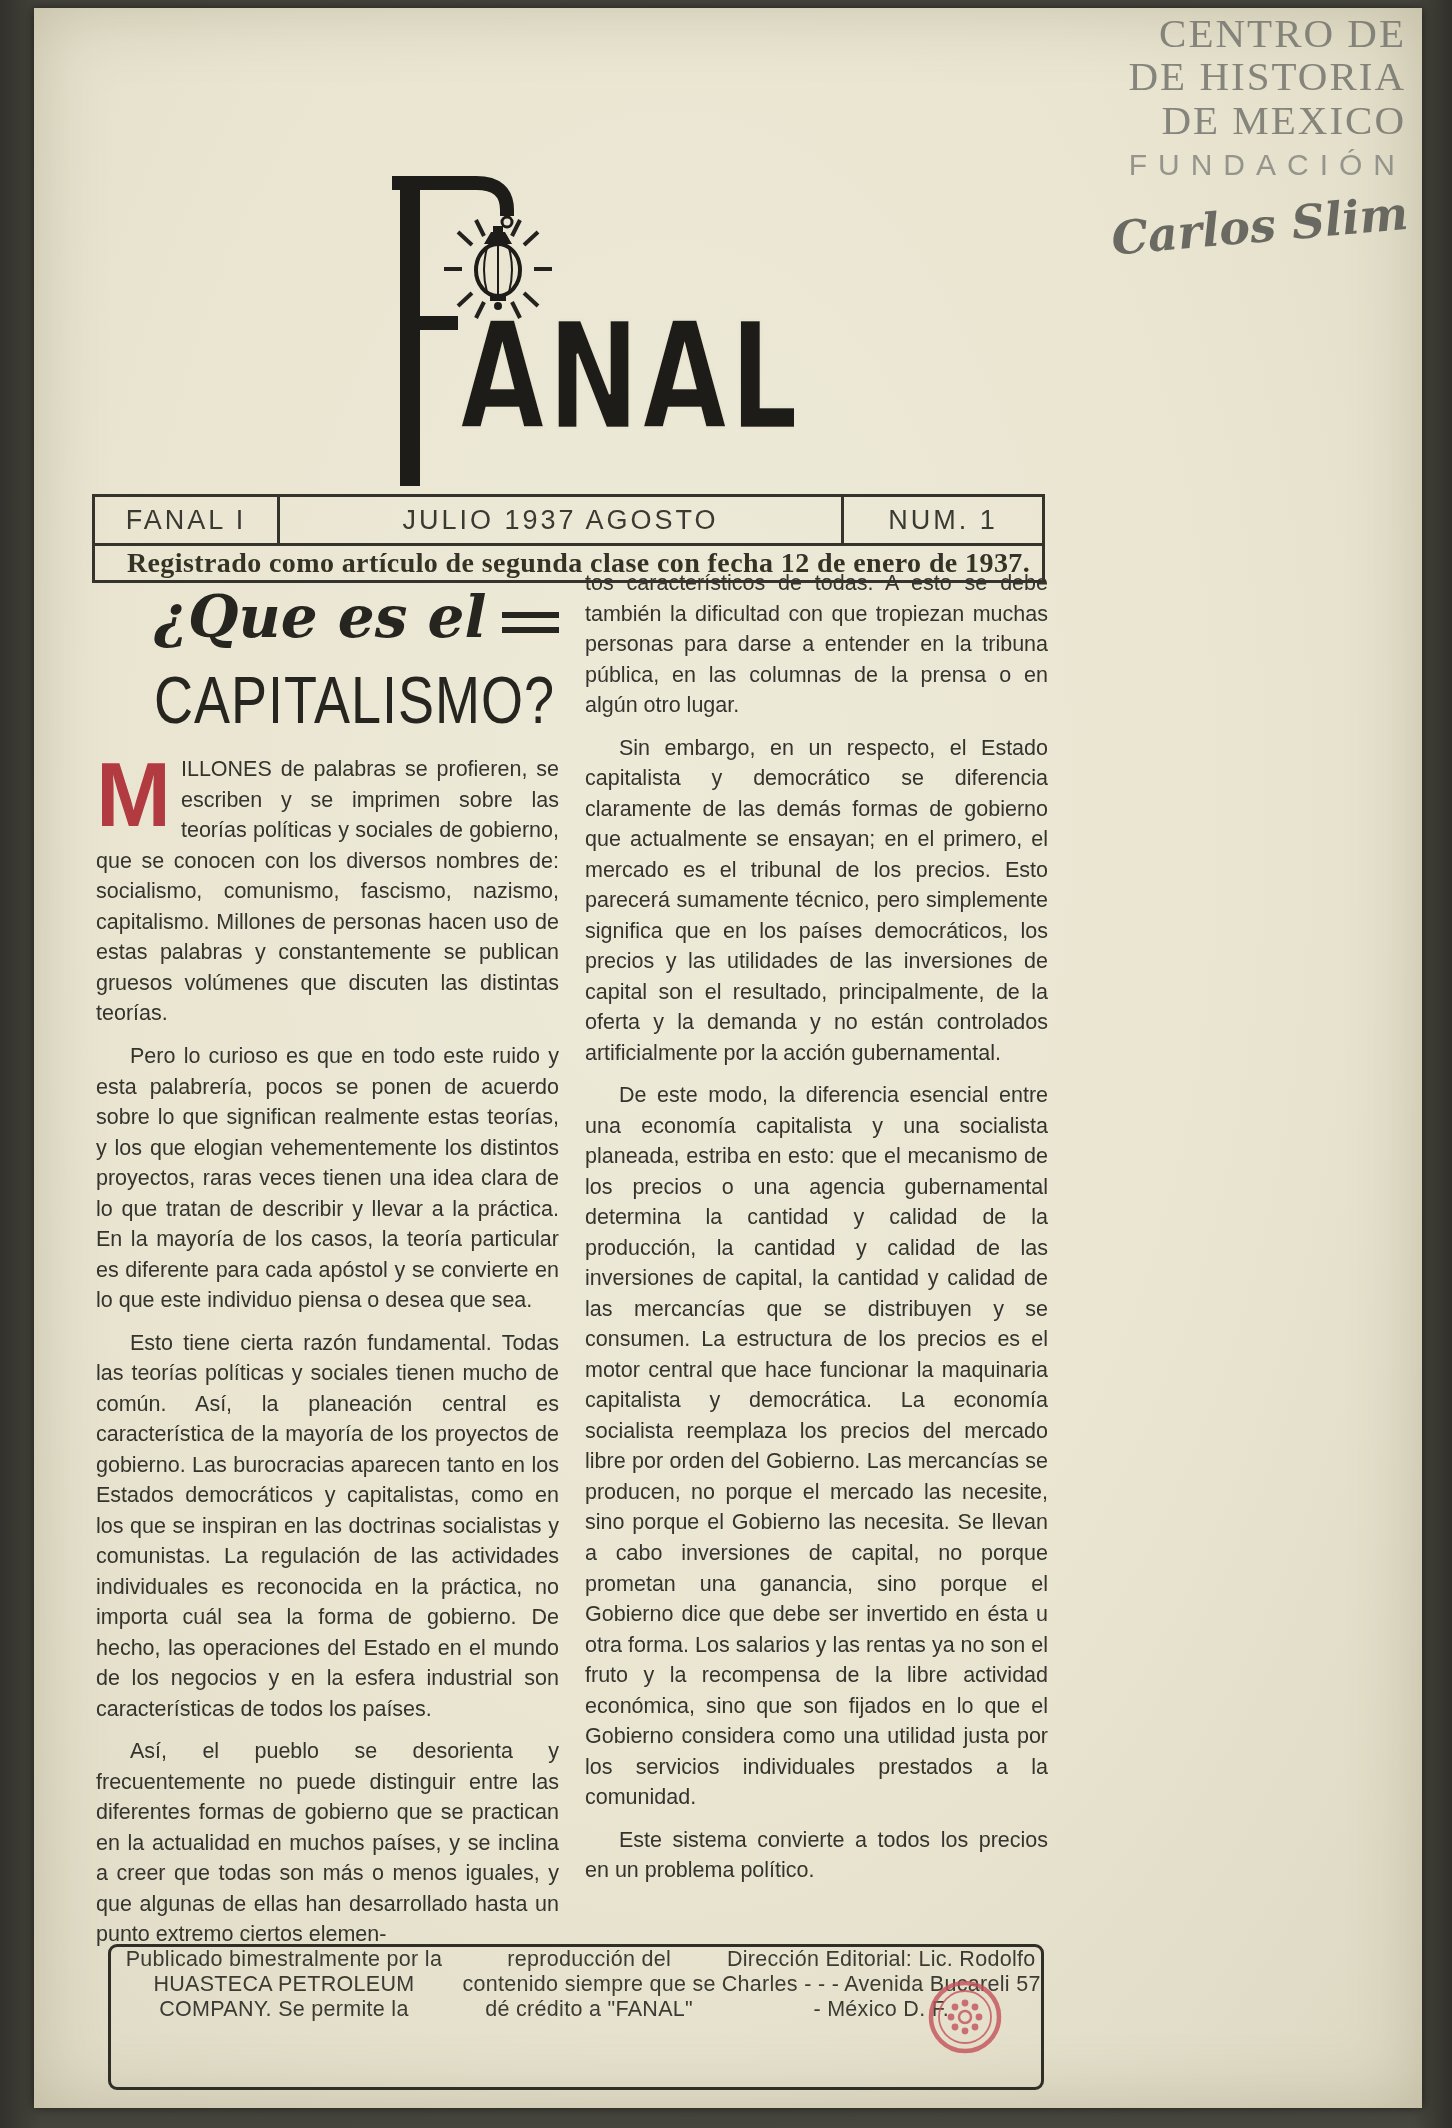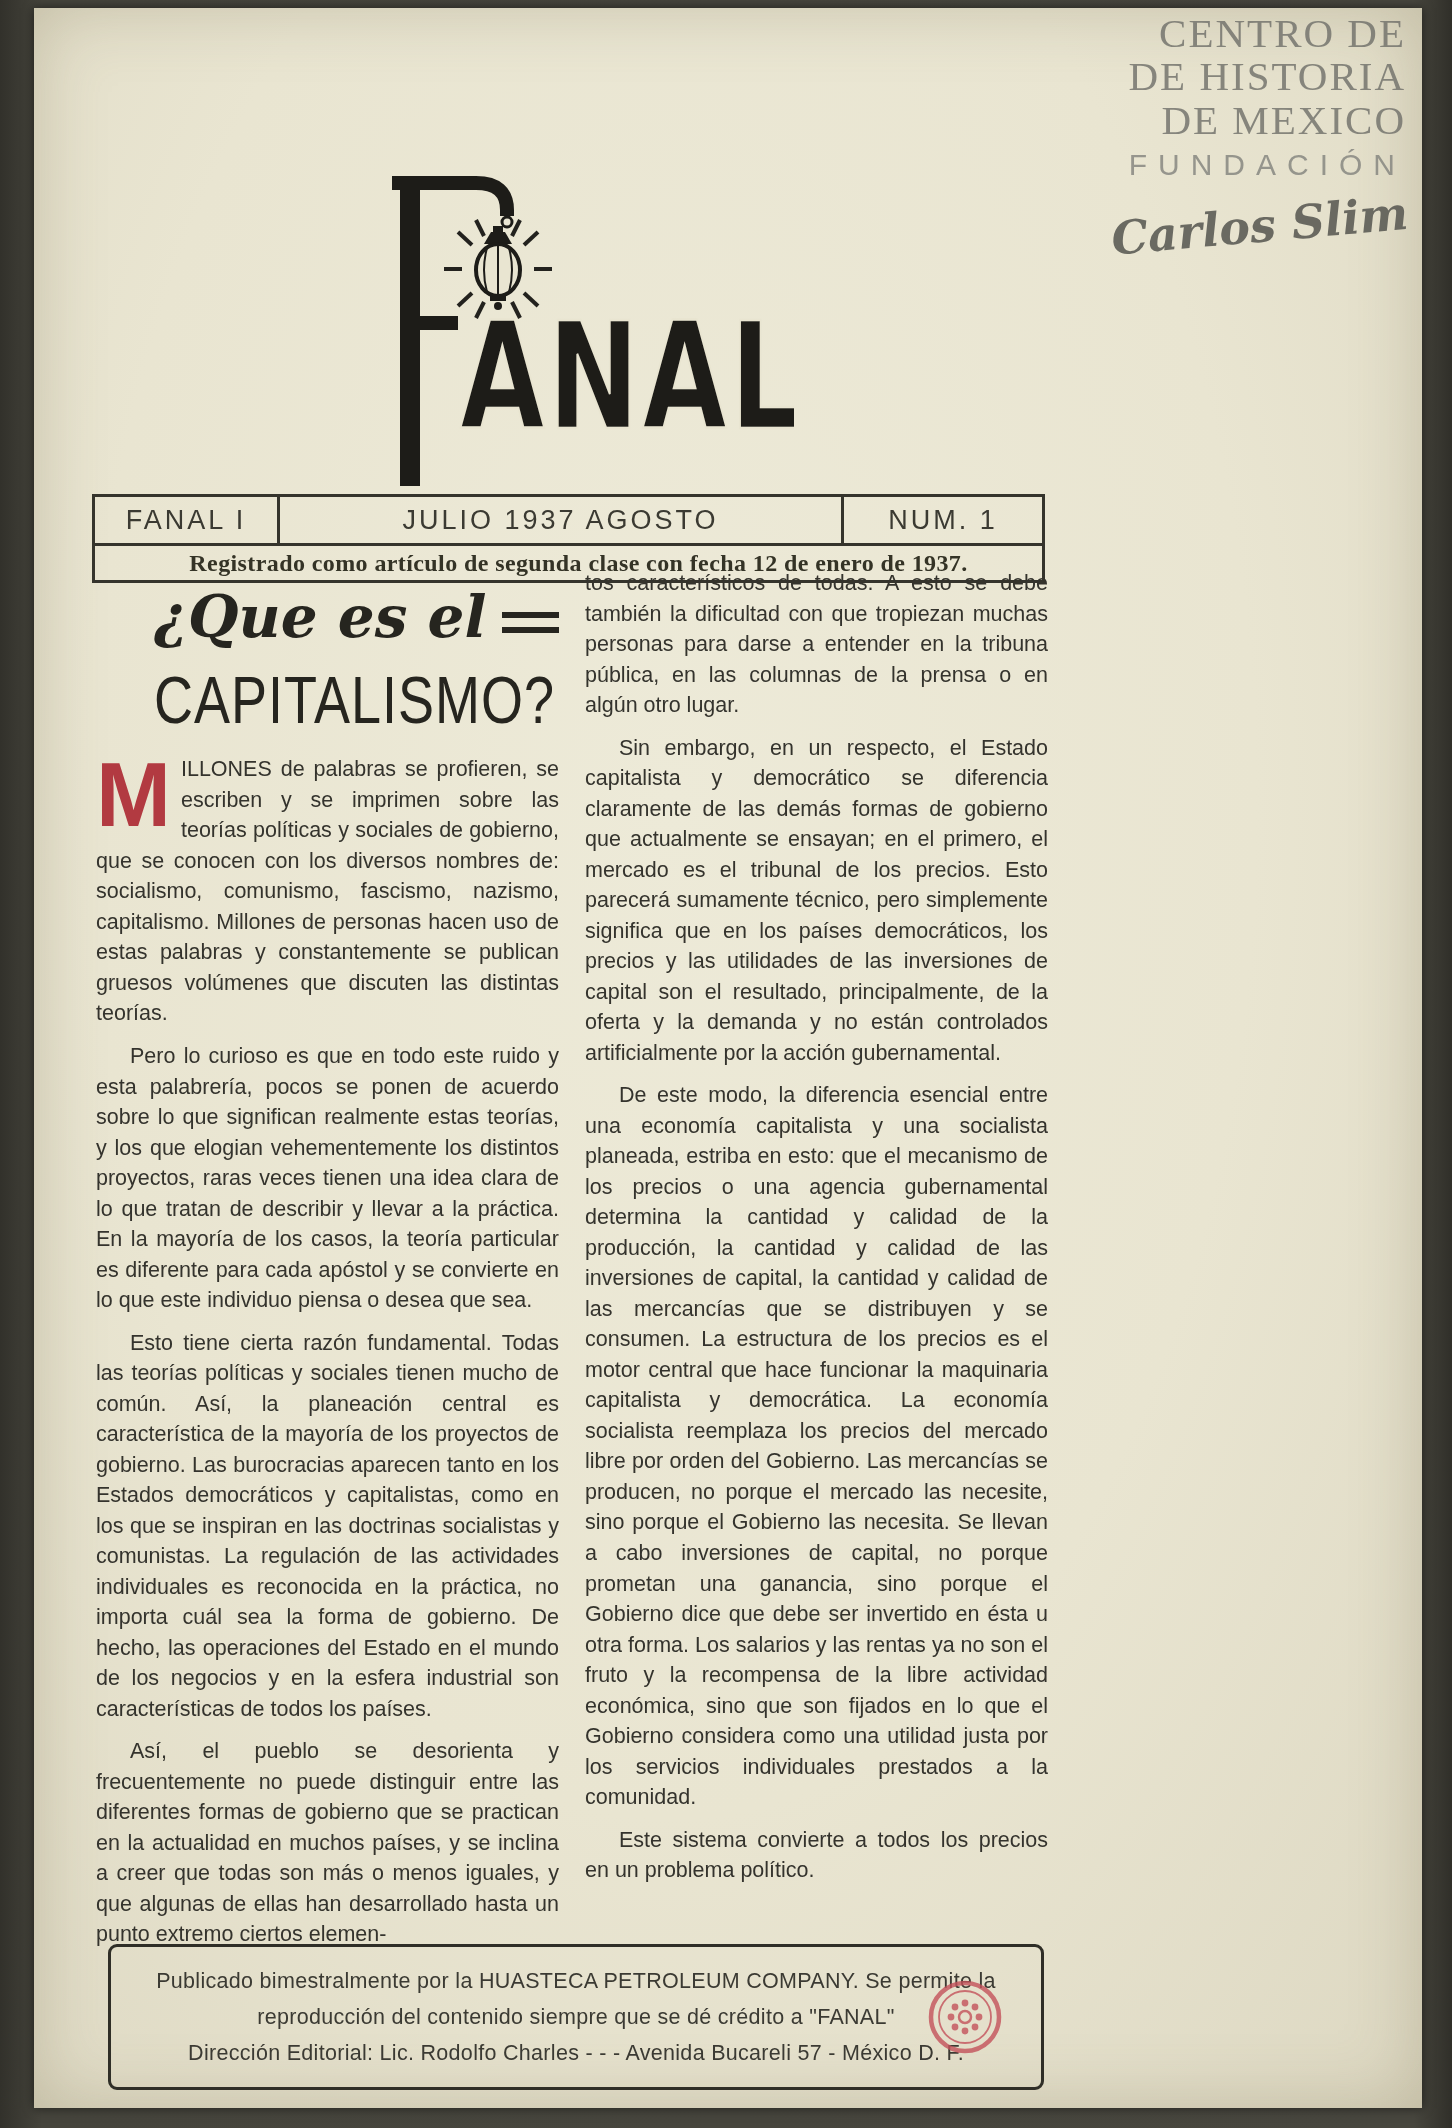--- a/index.html
+++ b/index.html
@@ -33,21 +33,21 @@
   .banner{
     position:absolute;left:58px;top:486px;width:947px;
     border:3px solid #35342c;color:#3b3a32;
   }
   .banner-row1{display:flex;height:46px;align-items:center;font-size:27px;letter-spacing:3px;}
   .cell-tomo{width:182px;text-align:center;border-right:3px solid #35342c;height:100%;display:flex;align-items:center;justify-content:center;}
   .cell-date{flex:1;text-align:center;border-right:3px solid #35342c;height:100%;display:flex;align-items:center;justify-content:center;}
   .cell-num{width:198px;text-align:center;height:100%;display:flex;align-items:center;justify-content:center;}
   .banner-row2{
     border-top:3px solid #35342c;height:34px;display:flex;align-items:center;justify-content:center;
-    font-family:"Liberation Serif", serif;font-weight:bold;font-size:24px;color:#343326;letter-spacing:.4px;padding-left:20px;
+    font-family:"Liberation Serif", serif;font-weight:bold;font-size:28px;color:#343326;letter-spacing:.4px;padding-left:20px;
   }
   
   .article{position:absolute;left:62px;top:560px;width:952px;display:flex;gap:26px;}
   .col{width:463px;font-size:21.5px;line-height:1.42;text-align:justify;color:#34332d;}
   .col p{margin:0 0 12px 0;text-indent:34px;}
   .col p.first{text-indent:0;}
   .title-line1{display:flex;align-items:center;gap:16px;margin:8px 0 0 26px;}
   .title-script{
     font-family:"DejaVu Serif", serif;font-style:italic;font-weight:bold;font-size:58px;
     color:#26251f;white-space:nowrap;margin-left:32px;
@@ -58,21 +58,21 @@
     transform:scaleY(1.24);transform-origin:left top;margin:2px 0 30px 58px;line-height:64px;white-space:nowrap;
   }
   .dropcap{
     float:left;font-size:90px;line-height:74px;font-weight:800;color:#b23a41;
     padding:4px 10px 0 0;font-family:"Liberation Sans", sans-serif;
   }
   
   .footer{
     position:absolute;left:74px;top:1936px;width:936px;height:146px;
     border:3px solid #2f2e27;border-radius:9px;box-sizing:border-box;
-    display:flex;flex-direction:column;justify-content:center;gap:11px;
+    display:flex;flex-direction:row;justify-content:center;gap:1px;
     text-align:center;font-size:21.5px;color:#3b3a33;letter-spacing:.3px;
   }
   .footer p{margin:0;}
   .seal{position:absolute;right:38px;top:50%;transform:translateY(-50%);opacity:.8;}
 </style>
 </head>
 <body>
 
 <div class="page">
 

